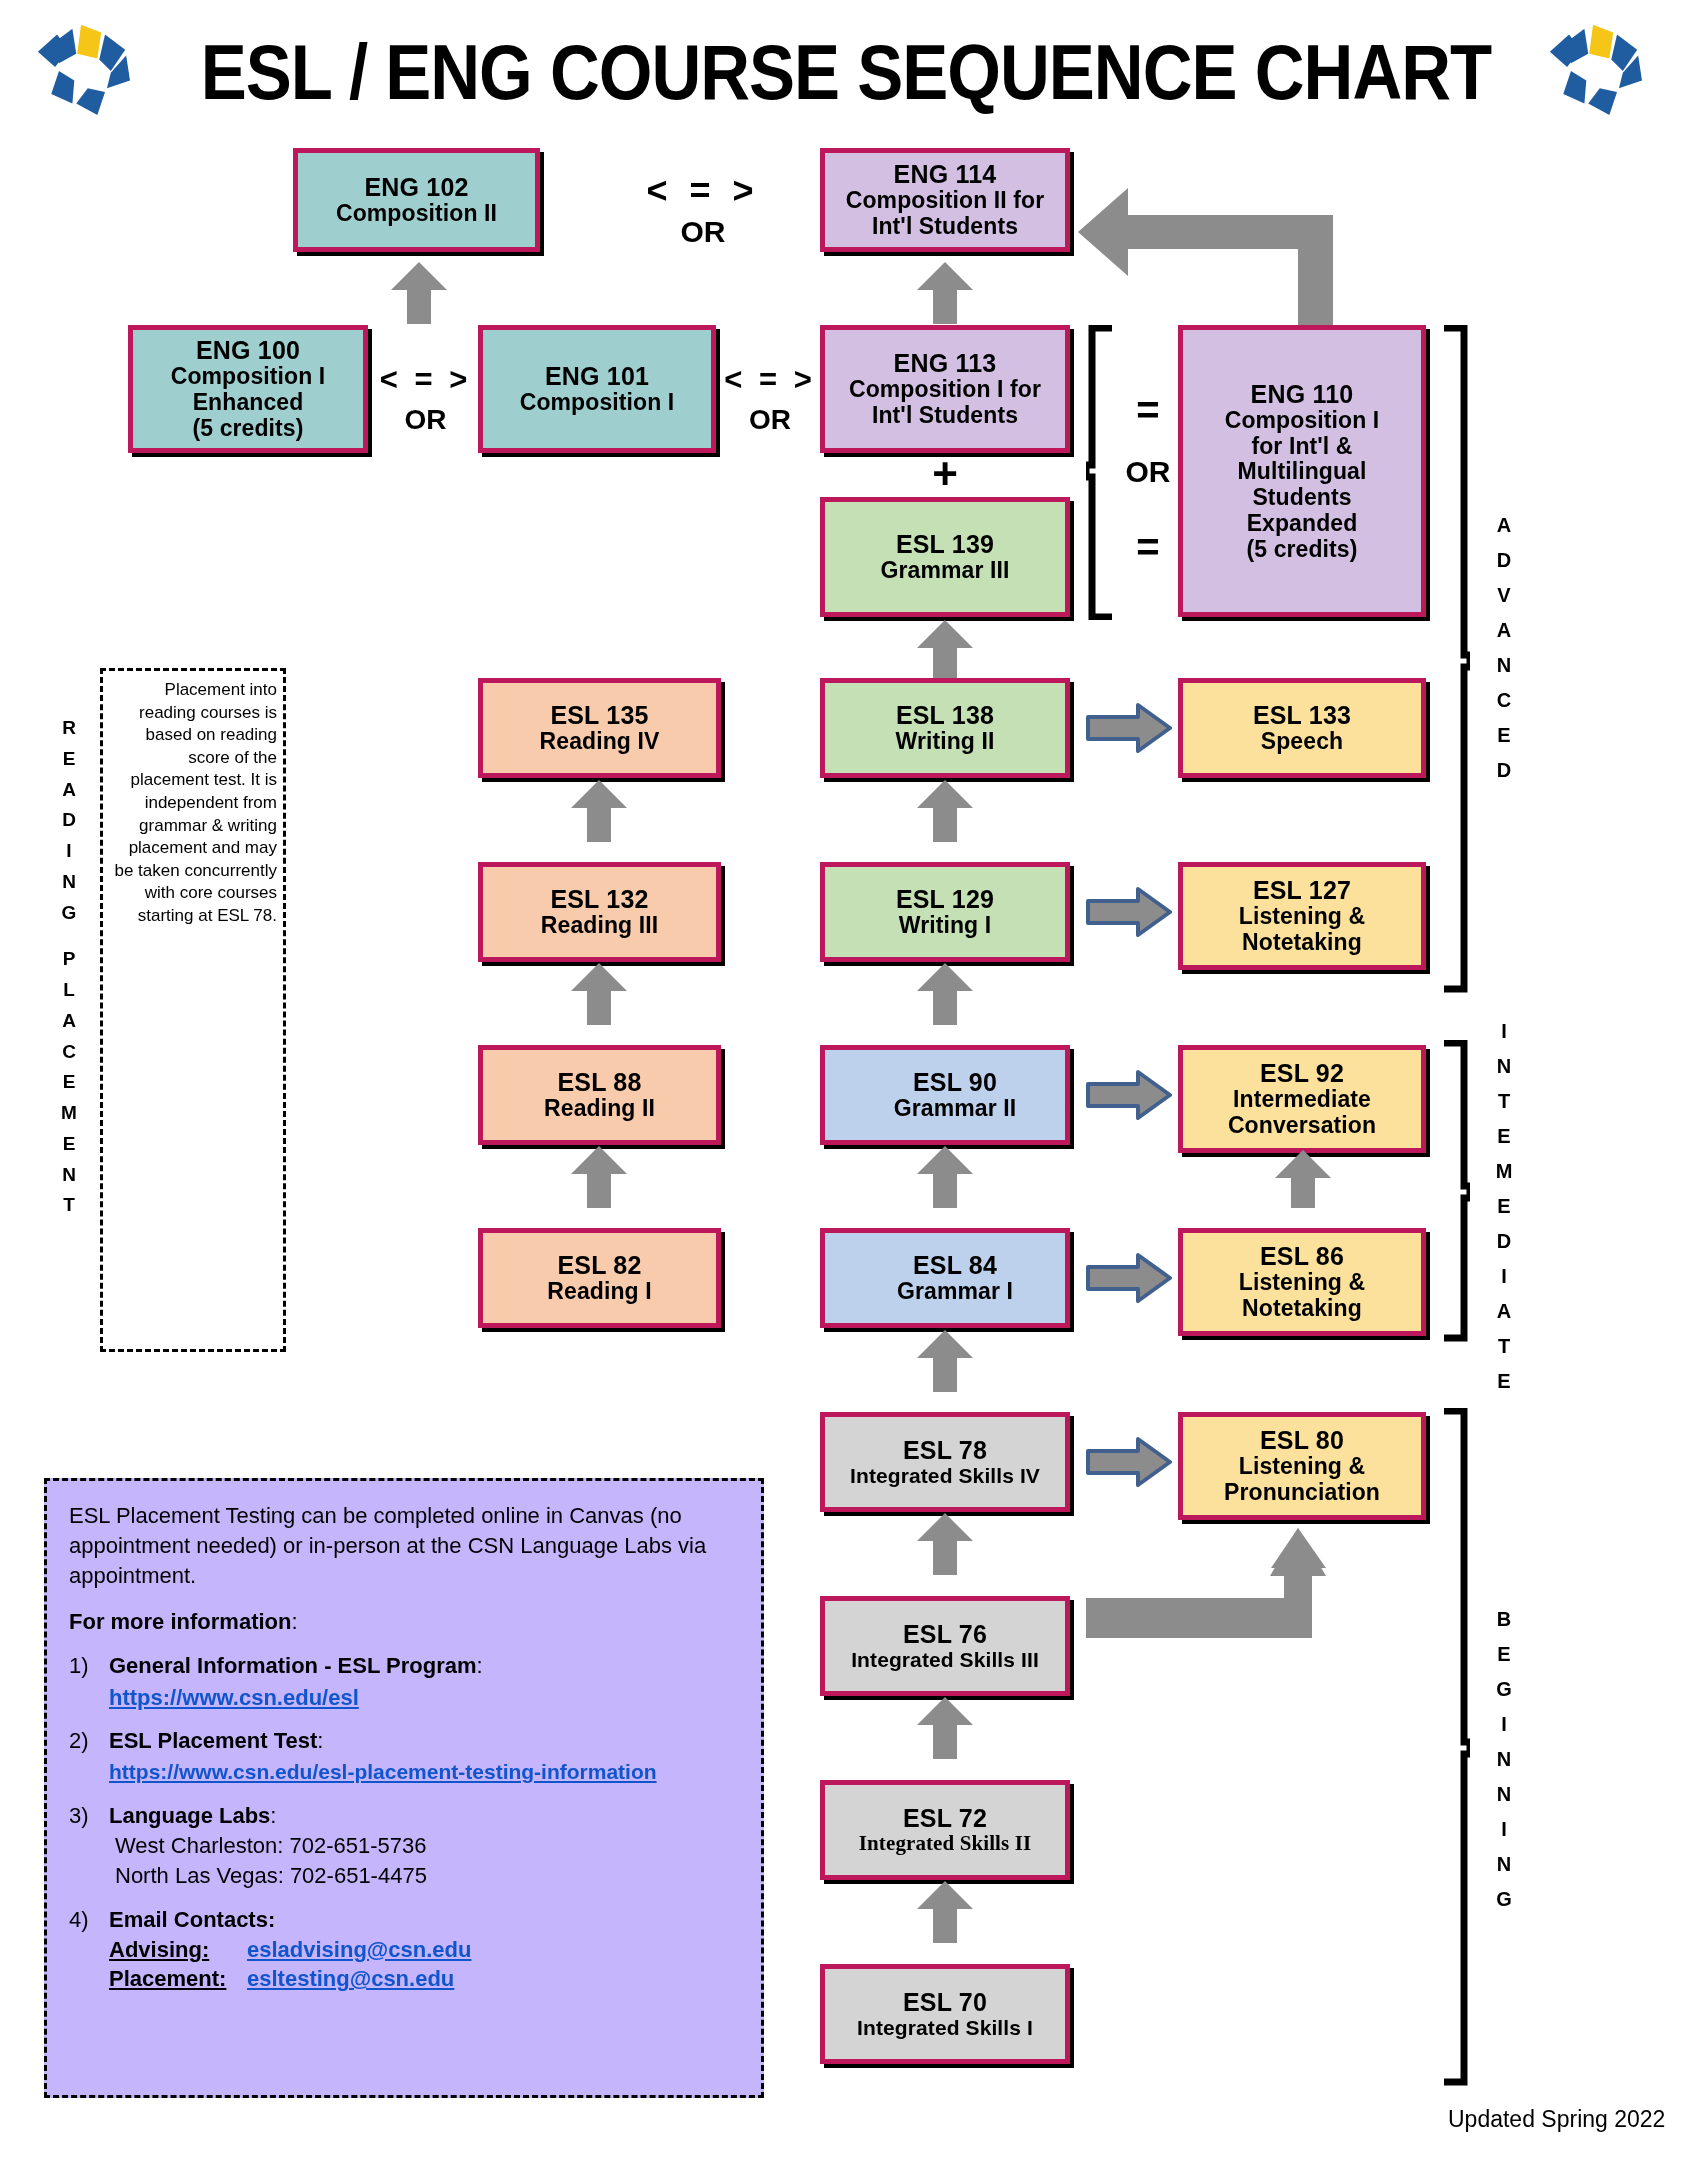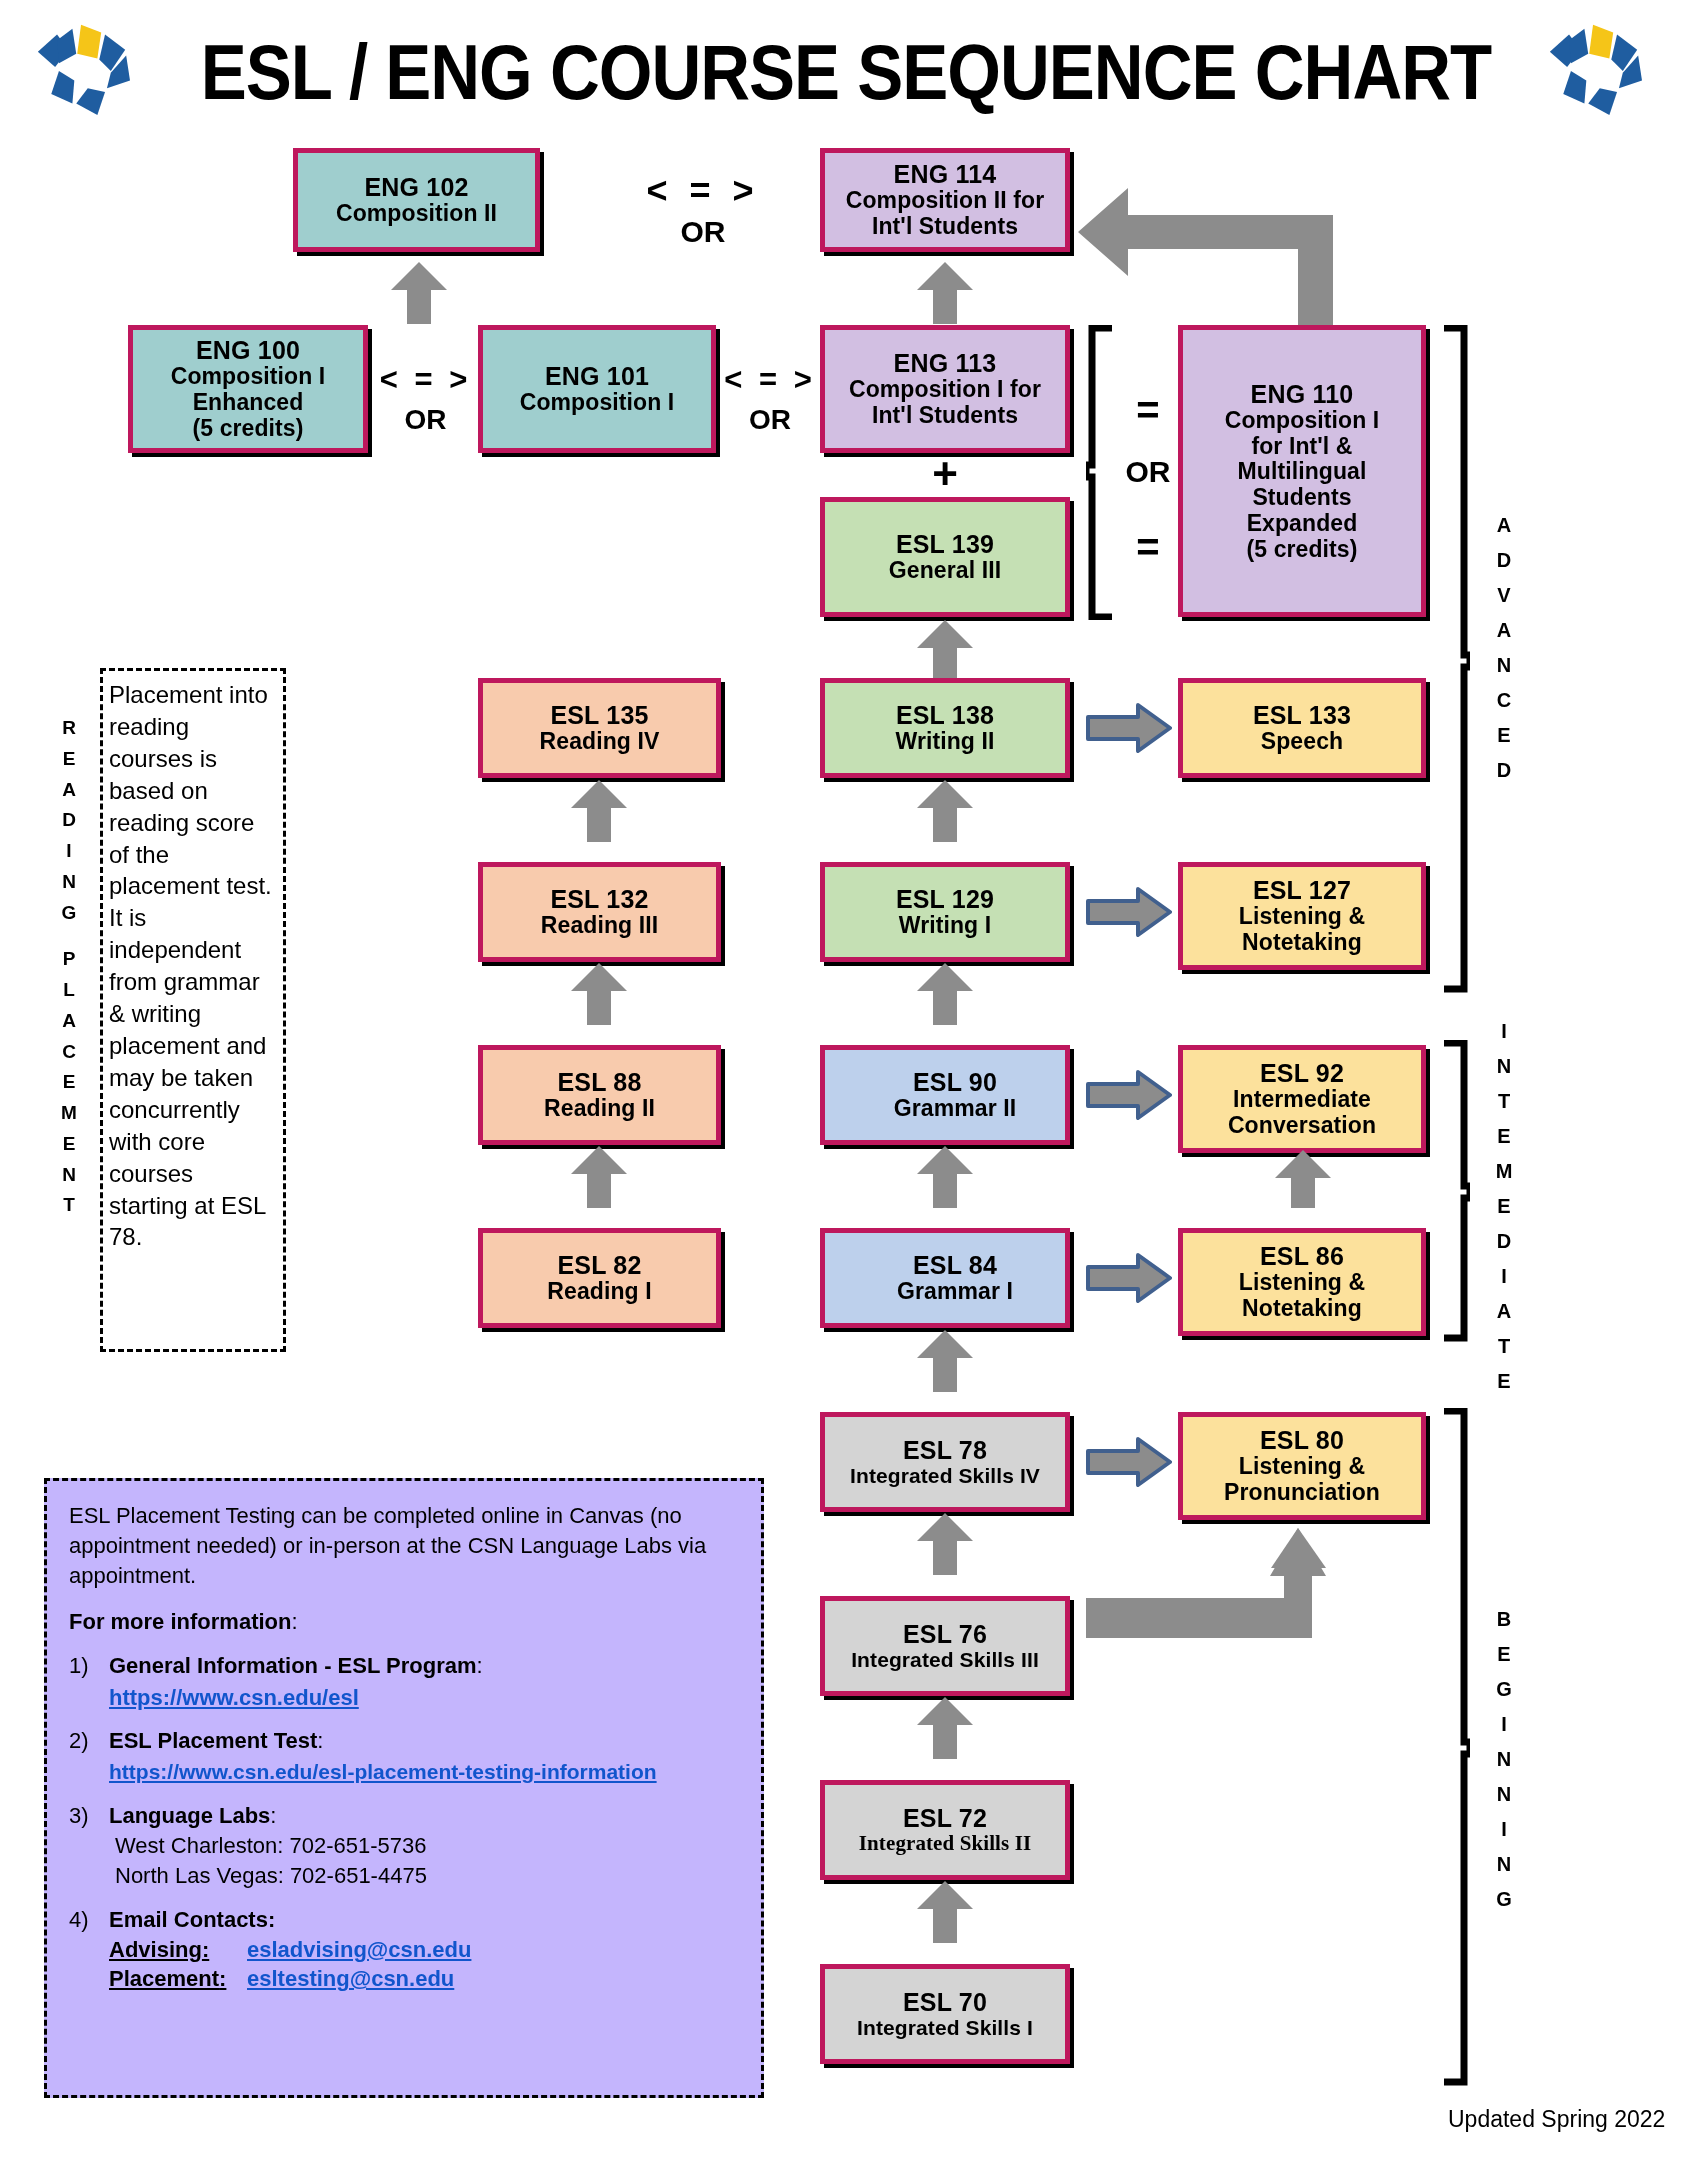--- a/index.html
+++ b/index.html
@@ -69,21 +69,21 @@
     position:absolute;width:36px;text-align:center;
     font-weight:bold;font-size:20px;color:#000;line-height:1.75;
   }
   .vlabel span{display:block;}
 
   
   #reading-note{
     position:absolute;box-sizing:border-box;
     border:3px dashed #000;background:#fff;
     padding:8px 6px 6px 6px;
-    font-size:24px;line-height:1.33;text-align:left;color:#000;
+    font-size:17px;line-height:1.33;text-align:right;color:#000;
     font-family:"Liberation Sans","DejaVu Sans",sans-serif;
   }
   #reading-vlabel{
     position:absolute;width:34px;text-align:center;
     font-weight:bold;font-size:19px;color:#000;line-height:1.62;
   }
   #reading-vlabel span{display:block;}
   #reading-vlabel .gap{height:16px;}
 
   
@@ -198,21 +198,21 @@
   <div class="box c-purple" style="left:820px;top:325px;width:250px;height:128px;">
     <div class="code">ENG 113</div>
     <div class="name" style="white-space:pre-line;">Composition I for
 Int'l Students</div>
   </div>
 
   <div class="glyph op-plus" style="left:820px;top:452px;width:250px;">+</div>
 
   <div class="box c-green" style="left:820px;top:497px;width:250px;height:120px;">
     <div class="code">ESL 139</div>
-    <div class="name">General III</div>
+    <div class="name">Grammar III</div>
   </div>
 
   <div class="bracket" style="left:1086px;top:325px;">
     <svg width="30" height="295" viewBox="0 0 30 295">
       <path d="M26,3 L6,3 L6,140 L0,140 L0,152 L6,152 L6,292 L26,292" stroke="#000" stroke-width="7" fill="none"></path>
     </svg>
   </div>
 
   <div class="glyph op-eqs" style="left:1122px;top:390px;width:52px;">=</div>
   <div class="glyph op-or" style="left:1118px;top:455px;width:60px;font-size:30px;">OR</div>

